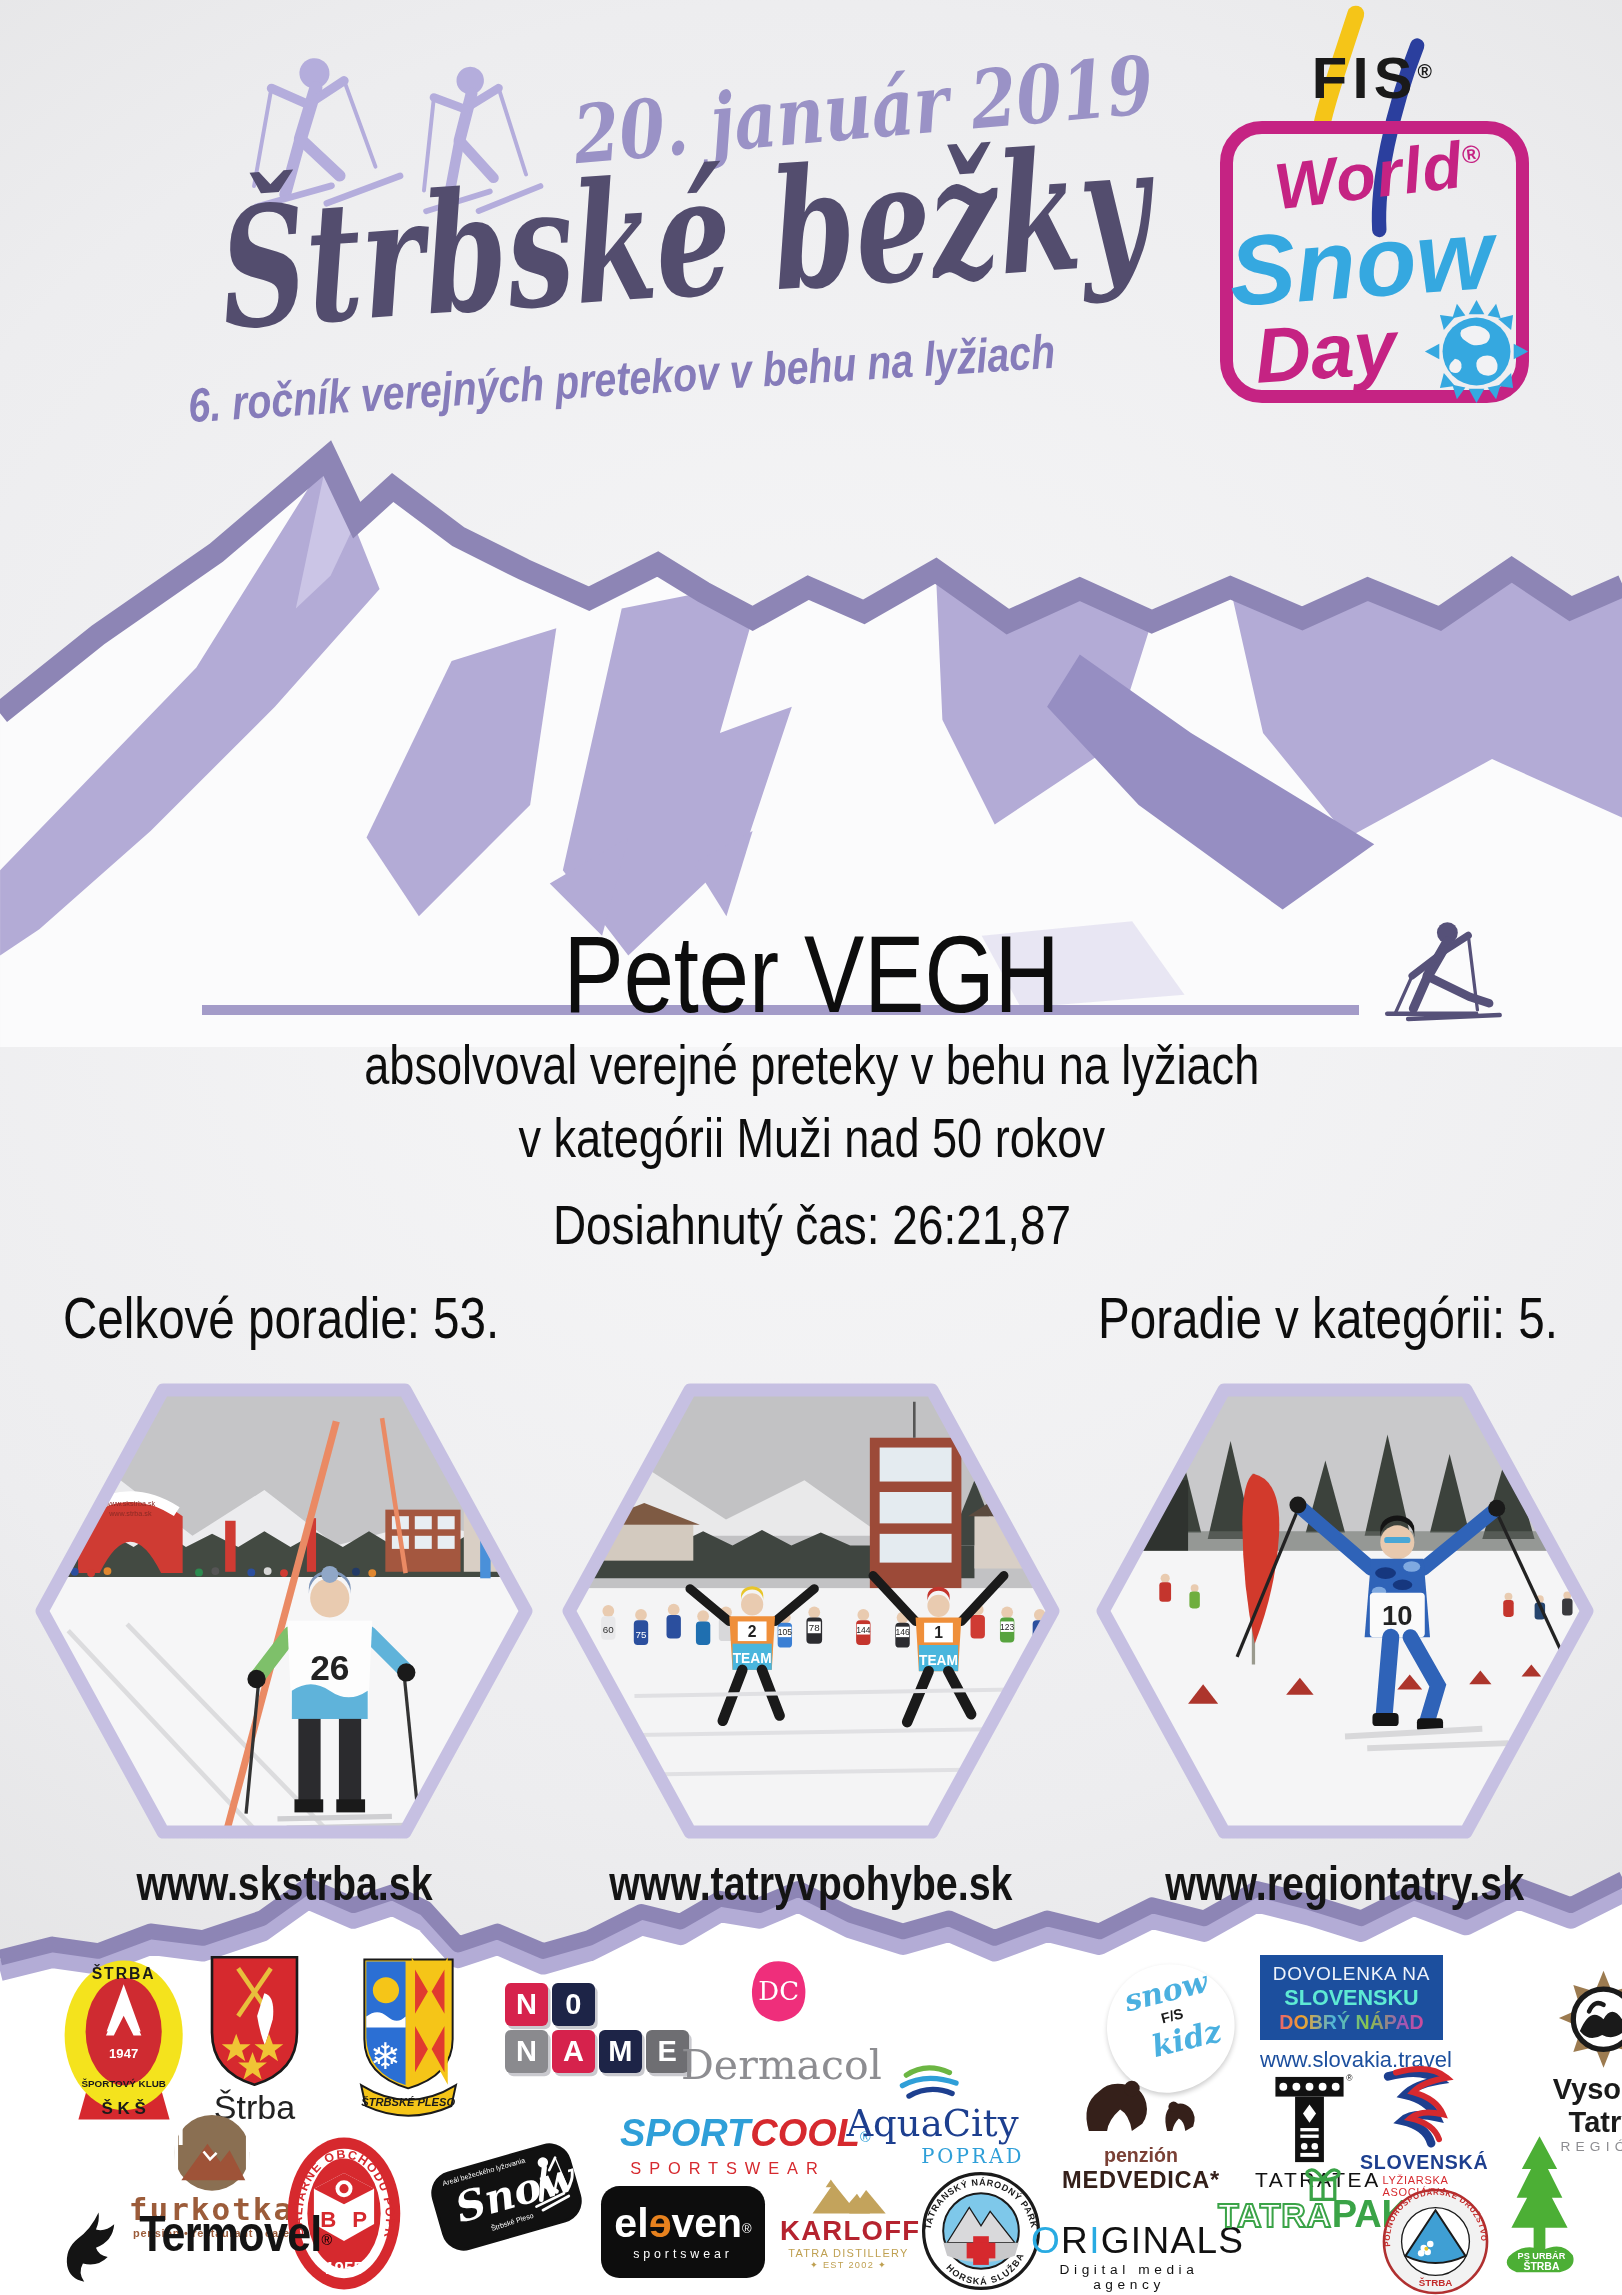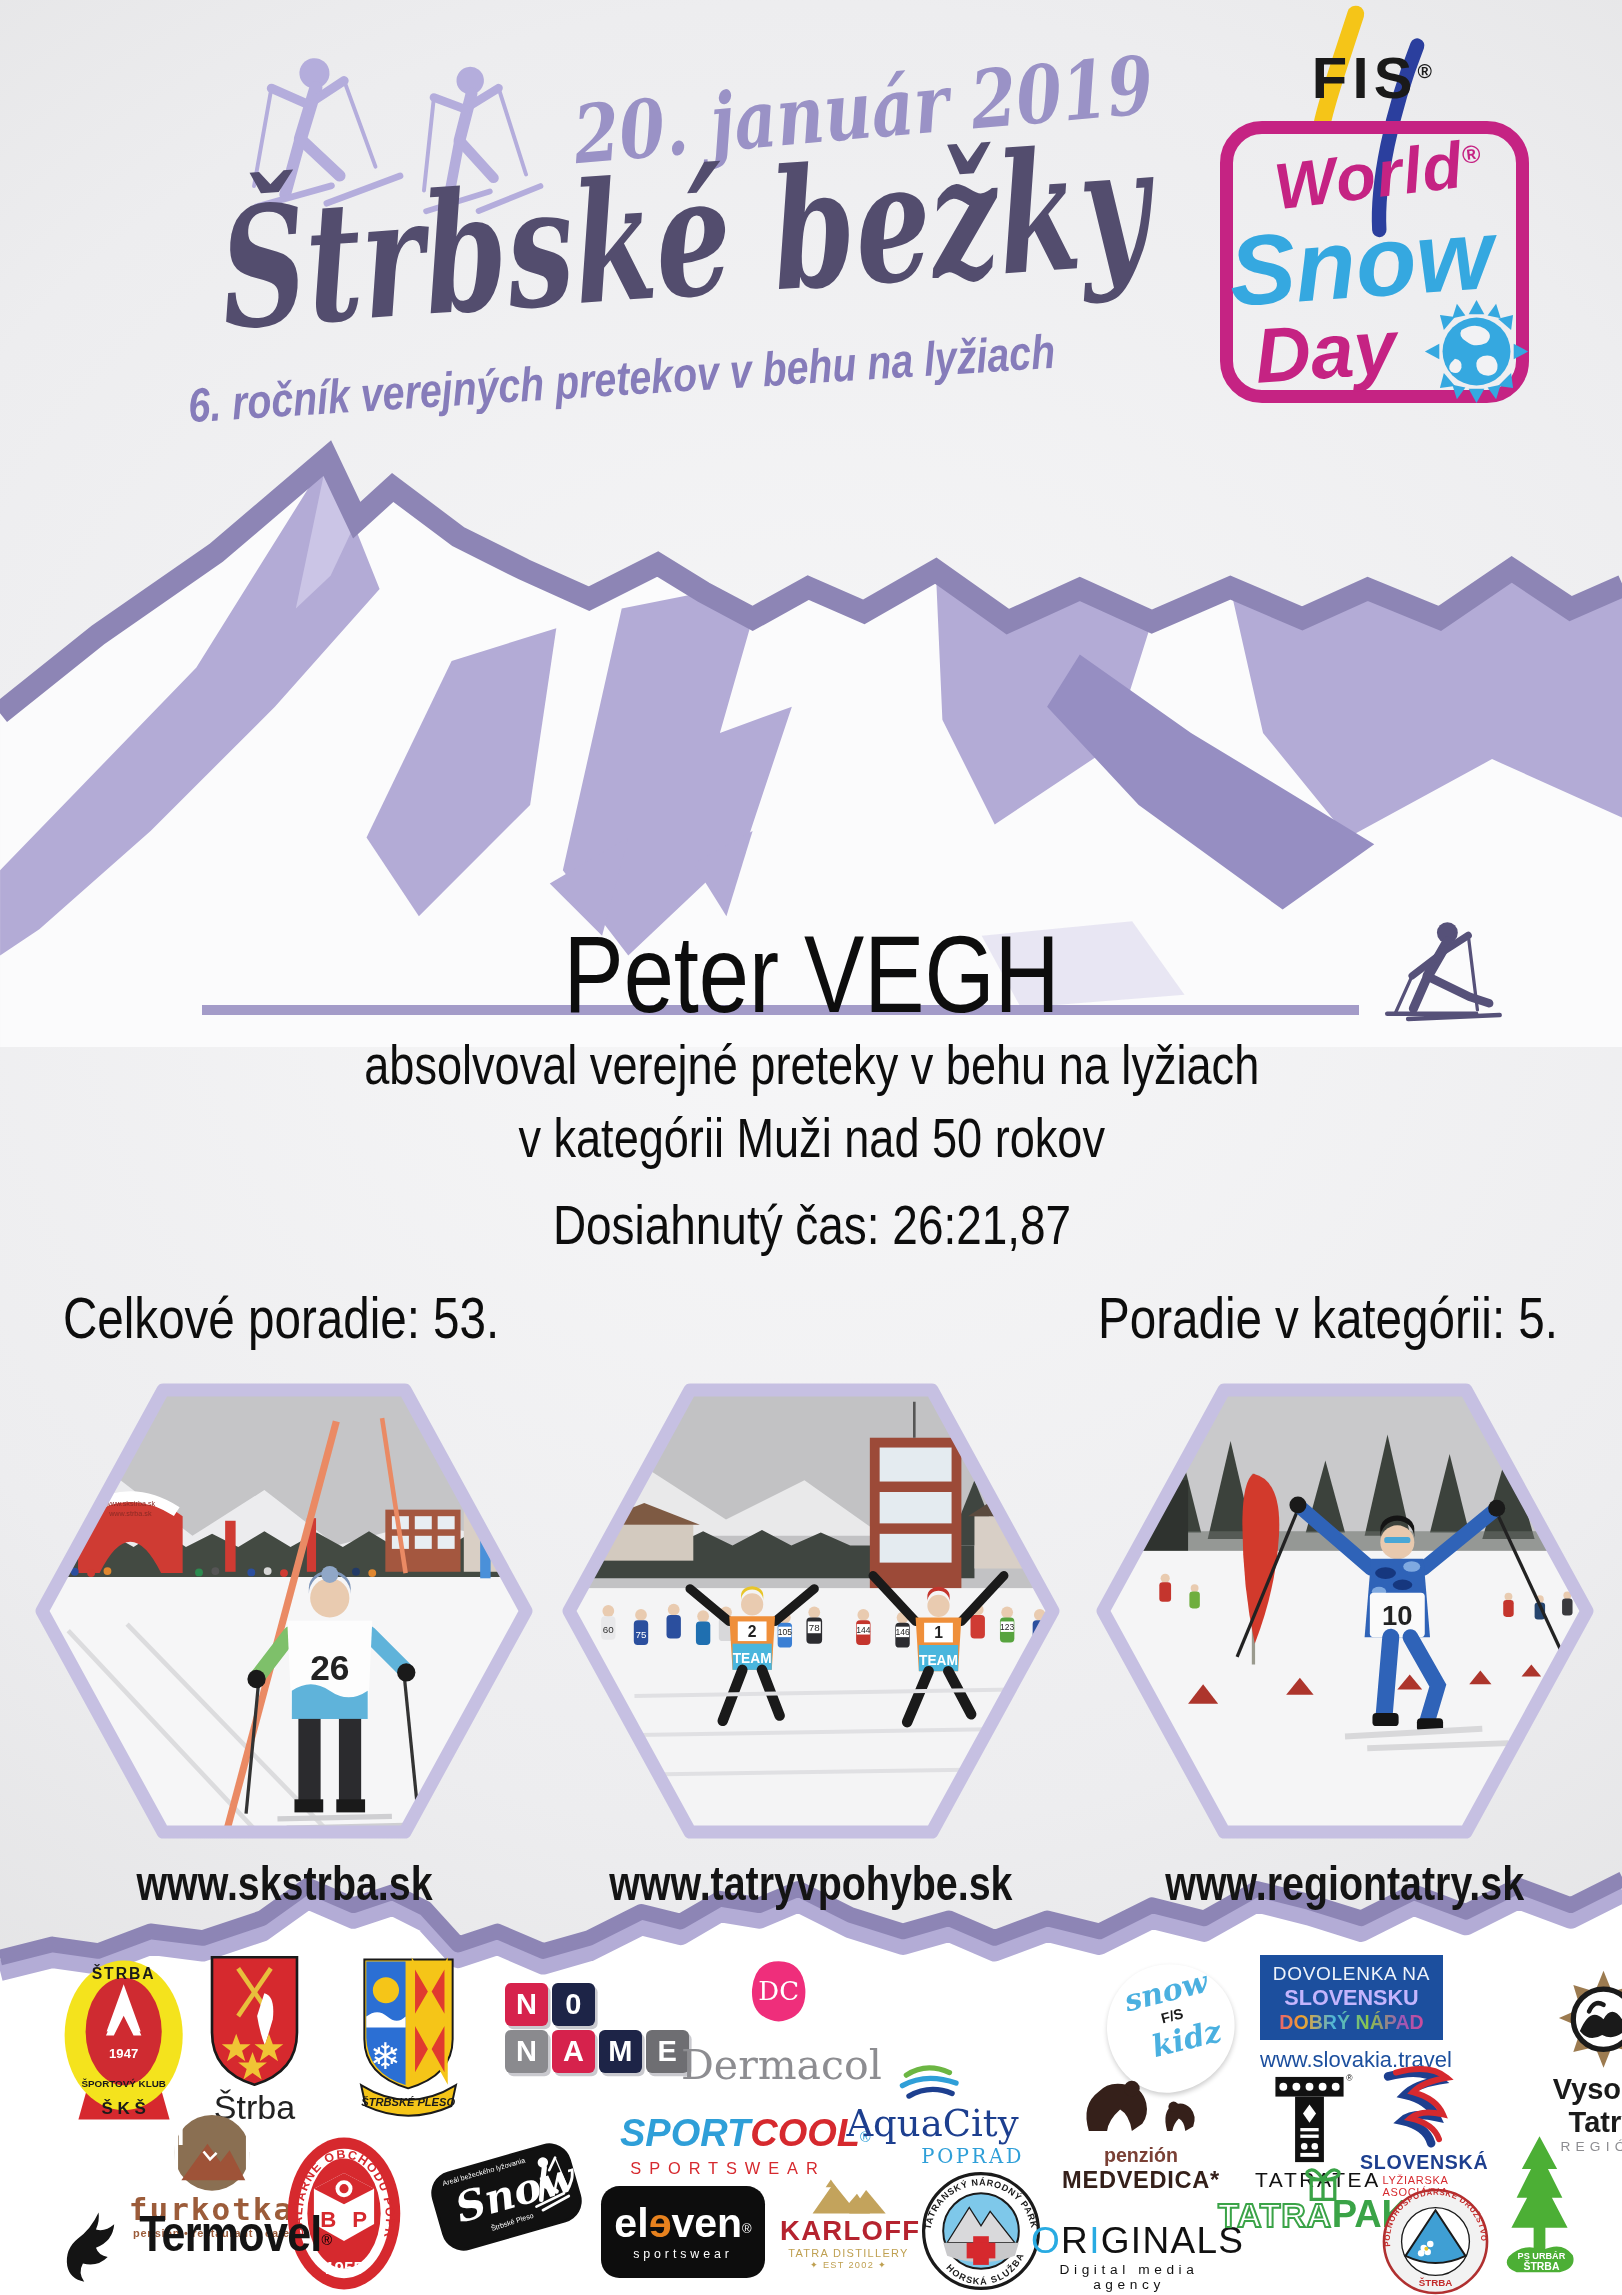--- a/index.html
+++ b/index.html
@@ -50,21 +50,21 @@
   .noname-grid{display:grid;grid-template-columns:repeat(4,43px);grid-gap:3.9px;width:185px;}
   .tile{height:43px;border-radius:5.9px;display:flex;align-items:center;justify-content:center;
     font:700 29px "Liberation Sans",sans-serif;color:#fff;box-shadow:2.6px 3.3px 0 rgba(40,40,60,.25);}
   .tile.off{visibility:hidden;}
   .dermacol-name{font:400 41px "DejaVu Serif",serif;color:#8d8d91;margin-top:16px;}
   .sr-sport{font:700 39px "Liberation Sans",sans-serif;color:#141414;}
   .sr-rysy{font:700 39px "Liberation Sans",sans-serif;color:#2f9fd8;}
   .kidz{font:italic 900 30px "DejaVu Serif",serif;color:#4ab0e0;text-shadow:1.3px 1.3px 0 #fff,-1.3px -1.3px 0 #fff;}
   .dov-box{width:183px;background:#1c4f9e;padding:7.9px 9.2px 6.5px;box-sizing:border-box;}
   .dov1{font:400 19px "Liberation Sans",sans-serif;color:#eef3fa;letter-spacing:0.7px;}
-  .dov2{font:700 21.6px "Liberation Sans",sans-serif;color:#c4b5fd;}
+  .dov2{font:700 21.6px "Liberation Sans",sans-serif;color:#5eead4;}
   .dov3{font:700 19.6px "Liberation Sans",sans-serif;
     background:linear-gradient(90deg,#e6458b,#f0a32b,#4ab6dd,#8bc34a,#9b59b6,#e6458b);
     -webkit-background-clip:text;background-clip:text;color:transparent;}
   .dovurl{font:400 22px "Liberation Sans",sans-serif;color:#1c4f9e;margin-top:6.5px;}
   .vt-name{font:700 29px "Liberation Sans",sans-serif;color:#1a1a1a;}
   .vt-sub{font:400 13.7px "Liberation Sans",sans-serif;color:#8d8d91;letter-spacing:5.2px;}
   .furk-name{font:700 31px "DejaVu Sans Mono",monospace;color:#9c5c3a;letter-spacing:2px;}
   .furk-sub{font:700 11px "Liberation Sans",sans-serif;color:#9c5c3a;letter-spacing:0.7px;}
   .snow-blk{width:139px;height:76px;background:#111;border-radius:19.6px;transform:rotate(-16deg);
     position:relative;box-shadow:0 0 0 2.6px #111;}

